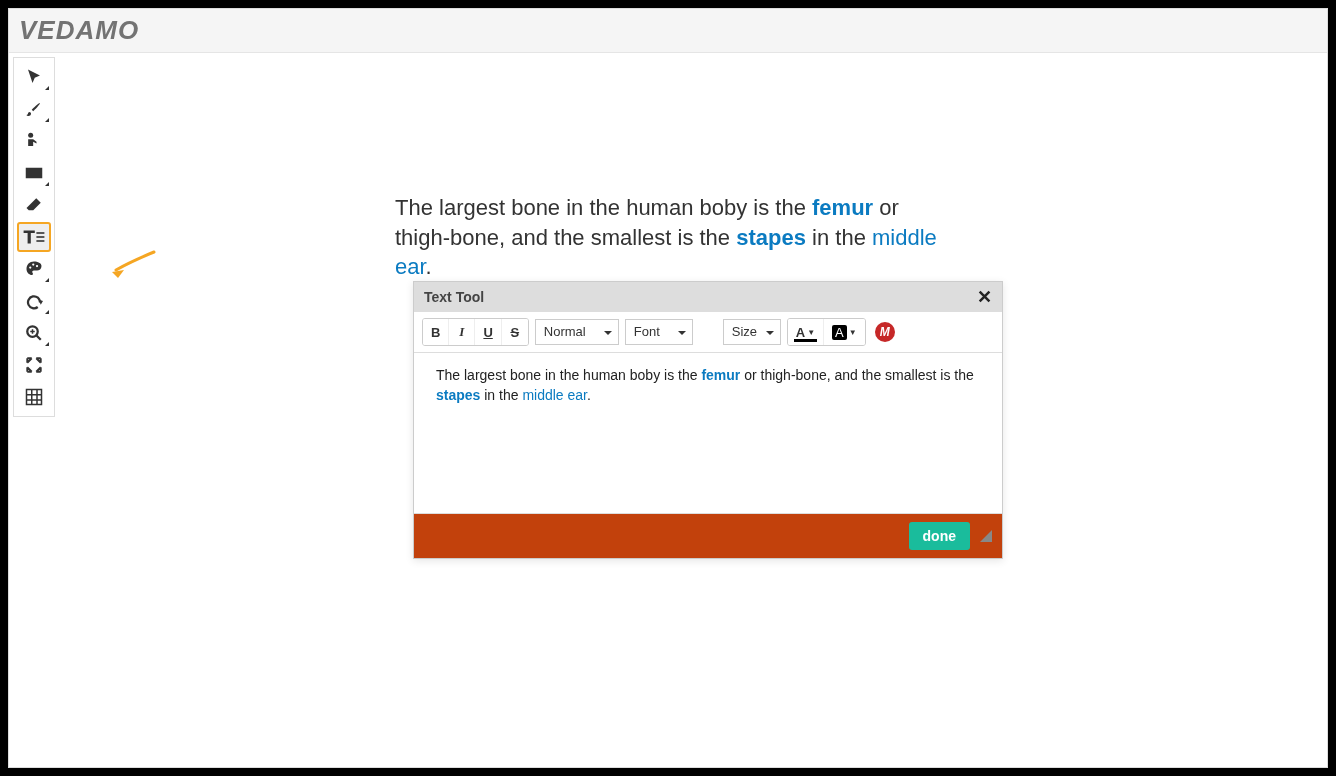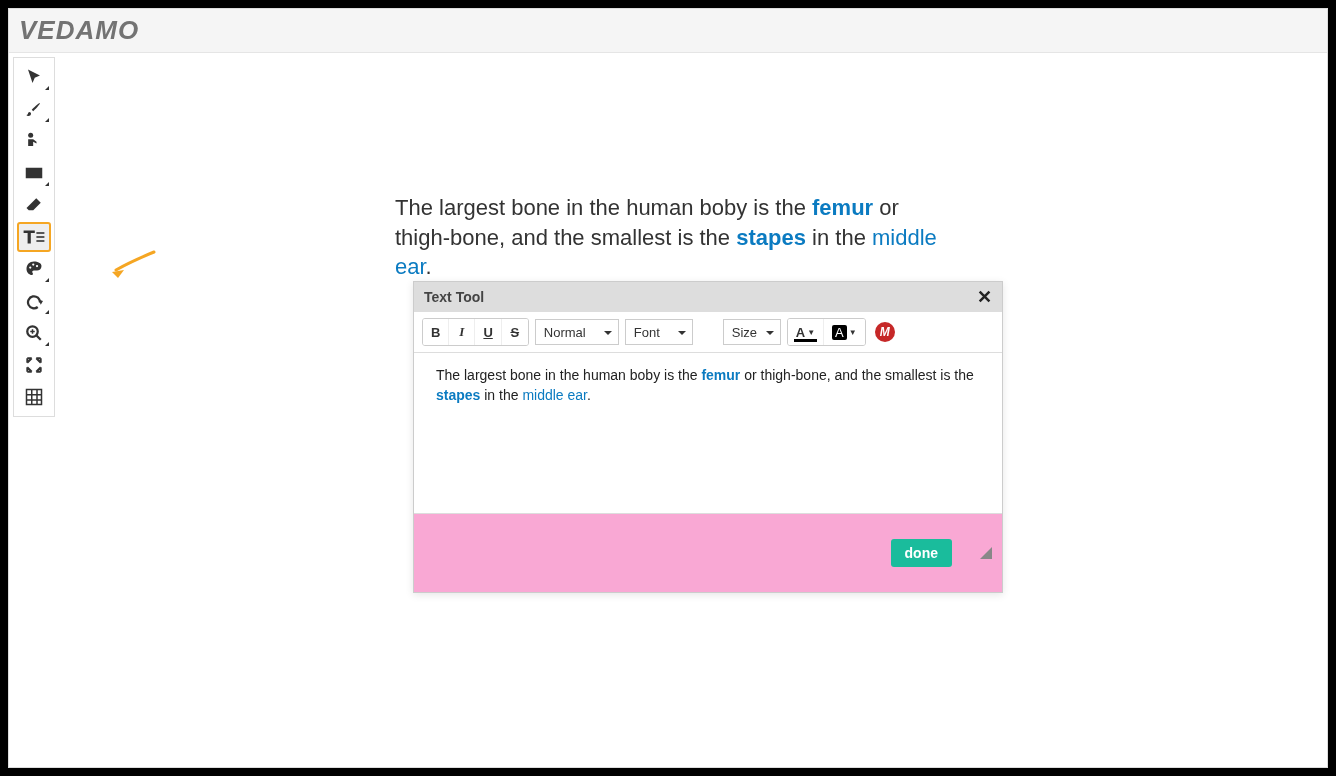--- a/index.html
+++ b/index.html
@@ -153,21 +153,21 @@
   .sel {
     border: 1px solid #ccc;
     border-radius: 0;
     padding: 4px 18px 4px 8px;
     font-size: 13px;
     background: #fff;
     position: relative;
     cursor: pointer;
     height: 26px;
     display: flex;
-    align-items: center;
+    align-items: flex-start;
     color: #333;
   }
   .sel::after {
     content: "";
     position: absolute;
     right: 6px;
     top: 11px;
     width: 0; height: 0;
     border-left: 4px solid transparent;
     border-right: 4px solid transparent;
@@ -192,26 +192,26 @@
     font-size: 14px;
     height: 160px;
     line-height: 1.45;
     color: #222;
     overflow: auto;
   }
   .editor .kw-bold { font-weight: 700; color: #0b7bc1; }
   .editor .kw { color: #0b7bc1; }
   .popup-footer {
     border-top: 1px solid #ddd;
-    padding: 25px 10px;
+    padding: 8px 10px;
     display: flex;
     justify-content: flex-end;
     align-items: center;
-    gap: 28px;
-    background: #f9a8d4;
+    gap: 10px;
+    background: #c2410c;
   }
   .done-btn {
     background: #1abc9c;
     color: #fff;
     font-size: 14px;
     font-weight: 600;
     padding: 6px 14px;
     border-radius: 3px;
     cursor: pointer;
     border: none;

